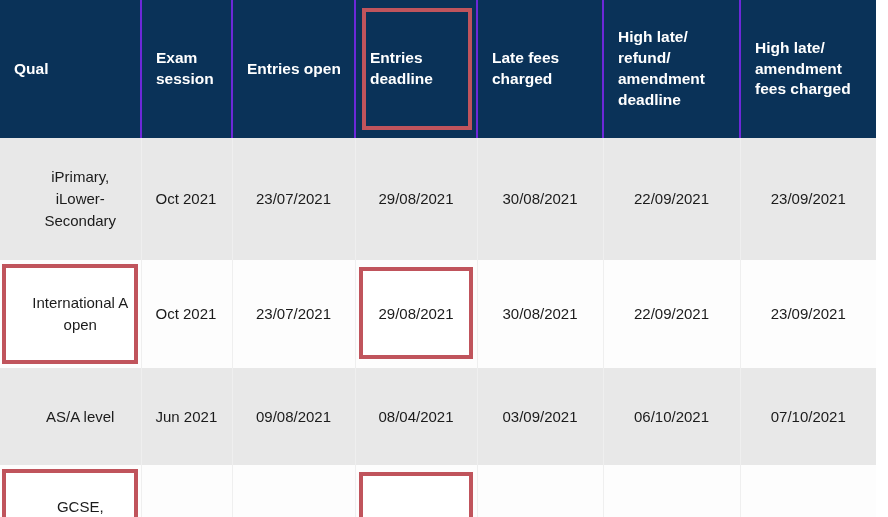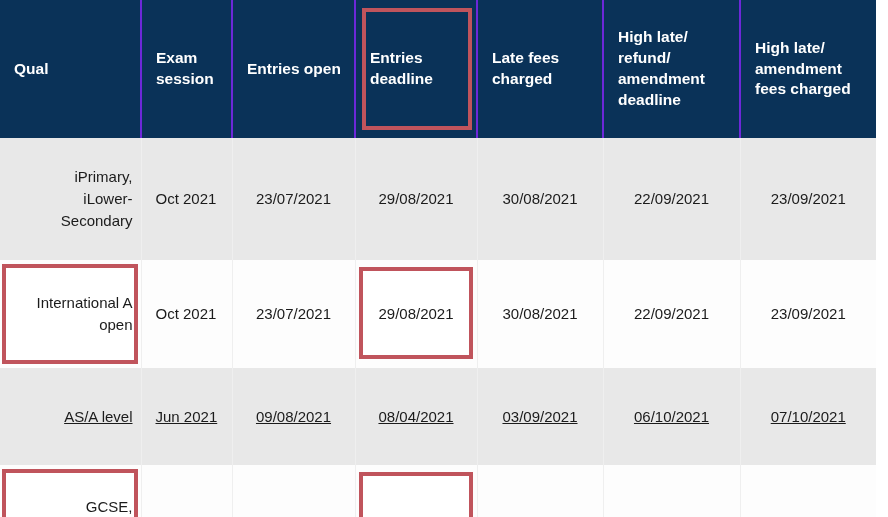--- a/index.html
+++ b/index.html
@@ -64,37 +64,37 @@
     vertical-align: middle;
     text-align: center;
     padding: 10px 6px;
     border-right: 1px solid #efefef;
     position: relative;
     white-space: nowrap;
   }
   tbody td:last-child { border-right: none; }
 
   tbody td.qual {
-    text-align: right;
+    text-align: center;
     padding-left: 28px;
     padding-right: 8px;
     white-space: normal;
   }
   tbody td.session {
     text-align: left;
     padding-left: 14px;
     white-space: normal;
   }
 
   tbody tr.odd td  { background: #e8e8e8; }
   tbody tr.even td { background: #fdfdfd; }
 
   tbody tr.r0 td { height: 102px; }
   tbody tr.r1 td { height:  88px; }
-  tbody tr.r2 td { height:  77px; text-decoration: underline; }
+  tbody tr.r2 td { height:  77px; }
   tbody tr.r3 td { height: 107px; }
 
   
   .hl {
     position: absolute;
     border: 4px solid #c0545c;
     box-sizing: border-box;
     pointer-events: none;
     z-index: 5;
   }

